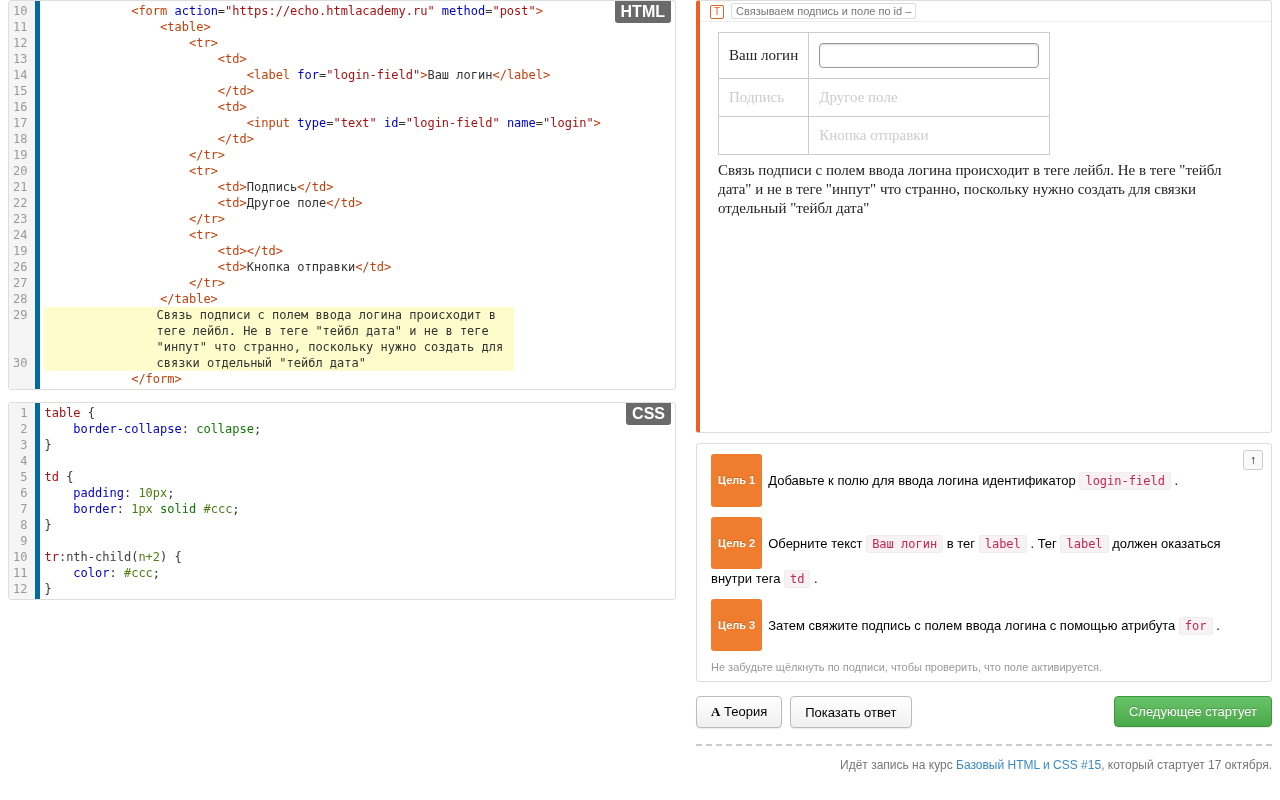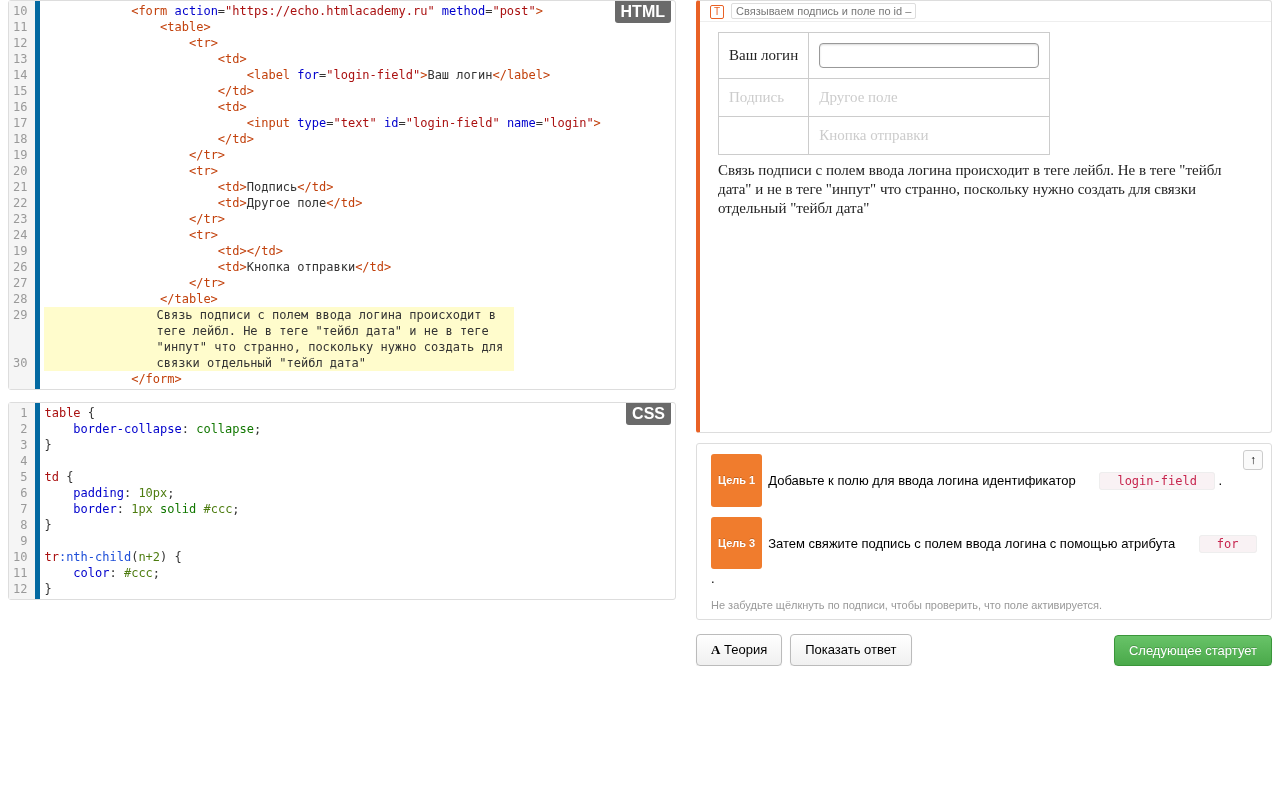--- a/index.html
+++ b/index.html
@@ -19,44 +19,44 @@
 .code-lines .hl { background: #fffccc; }
 .tag { color: #c2410c; }
 .attr { color: #00c; }
 .val { color: #a11; }
 .selector { color: #a11; }
 .prop { color: #00c; }
 .pval { color: #170; }
 .num { color: #4d7c0f; }
 .txt { color: #333; }
 .brace { color: #333; }
-.pseudo { color: #1d4ed8; }
+.pseudo { color: #404040; }
 
 
 .preview-outer { border-left: 4px solid #e96125; border-top: 1px solid #ddd; border-right: 1px solid #ddd; border-bottom: 1px solid #ddd; border-radius: 3px; background: #fff; padding: 0; }
 .preview-header { padding: 2px 10px; font-size: 11px; color: #777; border-bottom: 1px solid #eee; }
 .preview-header-inner { display:inline-block; border:1px solid #ddd; padding:1px 4px; border-radius:2px; margin-left:4px; background:#fff;}
 .preview-body { padding: 10px 18px 10px 18px; font-family: Georgia, serif; color: #222; min-height: 410px; }
 .preview-body h1 { font-size: 30px; font-weight: bold; margin: 6px 0 18px 0; }
 .form-table { border-collapse: collapse; }
 .form-table td { border: 1px solid #ccc; padding: 10px; font-size: 15px; }
 .form-table td.faded { color: #ccc; }
 .login-input { border: 1px solid #999; border-radius: 4px; padding: 4px 6px; width: 220px; font-size: 13px; box-shadow: inset 0 1px 2px rgba(0,0,0,.15); }
 .preview-desc { margin-top: 6px; font-size: 15px; line-height: 1.25; }
 
 
 .goals-panel { border: 1px solid #ddd; border-radius: 3px; background: #fff; margin-top: 10px; padding: 10px 14px 8px 14px; position: relative; }
 .goals-panel .scroll-up { position: absolute; top: 6px; right: 8px; width: 20px; height: 20px; border: 1px solid #ccc; border-radius: 3px; text-align: center; font-size: 12px; line-height: 18px; background: #fafafa; }
 .goal-row { margin-bottom: 10px; line-height: 1.5; }
 .goal-badge { display: inline-block; background: #f07c2d; color: #fff; font-size: 11px; font-weight: bold; padding: 18px 7px; border-radius: 3px; margin-right: 6px; vertical-align: 1px; text-shadow: 0 -1px rgba(0,0,0,.2); }
-.code-pill { font-family: Consolas, Monaco, monospace; background: #f9f2f4; color: #c7254e; padding: 1px 17px; border: 1px solid #eee; border-radius: 3px; font-size: 12px; margin-left: 20px; }
+.code-pill { font-family: Consolas, Monaco, monospace; background: #f9f2f4; color: #c7254e; padding: 1px 5px; border: 1px solid #eee; border-radius: 3px; font-size: 12px; }
 .goals-note { color: #999; font-size: 11px; margin-top: 6px; }
 
 
-.bottom-bar { display: flex; justify-content: space-between; align-items: flex-end; margin-top: 14px; }
+.bottom-bar { display: flex; justify-content: space-between; align-items: flex-start; margin-top: 14px; }
 .btn { border: 1px solid #bbb; background: linear-gradient(#fff,#f0f0f0); padding: 7px 14px; border-radius: 4px; font-size: 13px; cursor: pointer; box-shadow: 0 1px 1px rgba(0,0,0,.08); }
 .btn-green { border: 1px solid #3a963a; background: linear-gradient(#68c368,#4aa94a); color: #fff; text-shadow: 0 -1px rgba(0,0,0,.2); }
 .btn-row-left { display: flex; gap: 8px; }
 
 
 .footer-strip { margin-top: 16px; padding: 12px 0; border-top: 2px dashed #ccc; text-align: right; font-size: 12px; color: #777; }
 .footer-strip a { color: #3b8ac4; text-decoration: none; }
 </style>
 </head>
 <body>
@@ -140,27 +140,31 @@
         </tbody>
           </table>
         <p class="preview-desc">Связь подписи с полем ввода логина происходит в теге лейбл. Не в теге "тейбл дата" и не в теге "инпут" что странно, поскольку нужно создать для связки отдельный "тейбл дата"</p>
       </div>
     </div>
 
     <div class="goals-panel">
       <div class="scroll-up">↑</div>
       <div id="goals-list">
           <div class="goal-row"><span class="goal-badge">Цель 1</span>Добавьте к полю для ввода логина идентификатор <span class="code-pill">login-field</span> .</div>
+          <div class="goal-row"><span class="goal-badge">Цель 2</span>Оберните текст <span class="code-pill">Ваш логин</span> в тег <span class="code-pill">label</span> . Тег <span class="code-pill">label</span> должен оказаться внутри тега <span class="code-pill">td</span> .</div>
           <div class="goal-row"><span class="goal-badge">Цель 3</span>Затем свяжите подпись с полем ввода логина с помощью атрибута <span class="code-pill">for</span> .</div>
         </div>
       <div class="goals-note">Не забудьте щёлкнуть по подписи, чтобы проверить, что поле активируется.</div>
     </div>
 
     <div class="bottom-bar">
       <div class="btn-row-left">
         <button class="btn"><b style="font-family:Georgia,serif;">A</b> <span>Теория</span></button>
         <button class="btn">Показать ответ</button>
       </div>
       <button class="btn btn-green">Следующее стартует</button>
     </div>
 
+    <div class="footer-strip">
+      <span>Идёт запись на курс </span><a href="#">Базовый HTML и CSS #15</a><span>, который стартует 17 октября.</span>
+    </div>
   </div>
 </div>
 
 </body></html>

